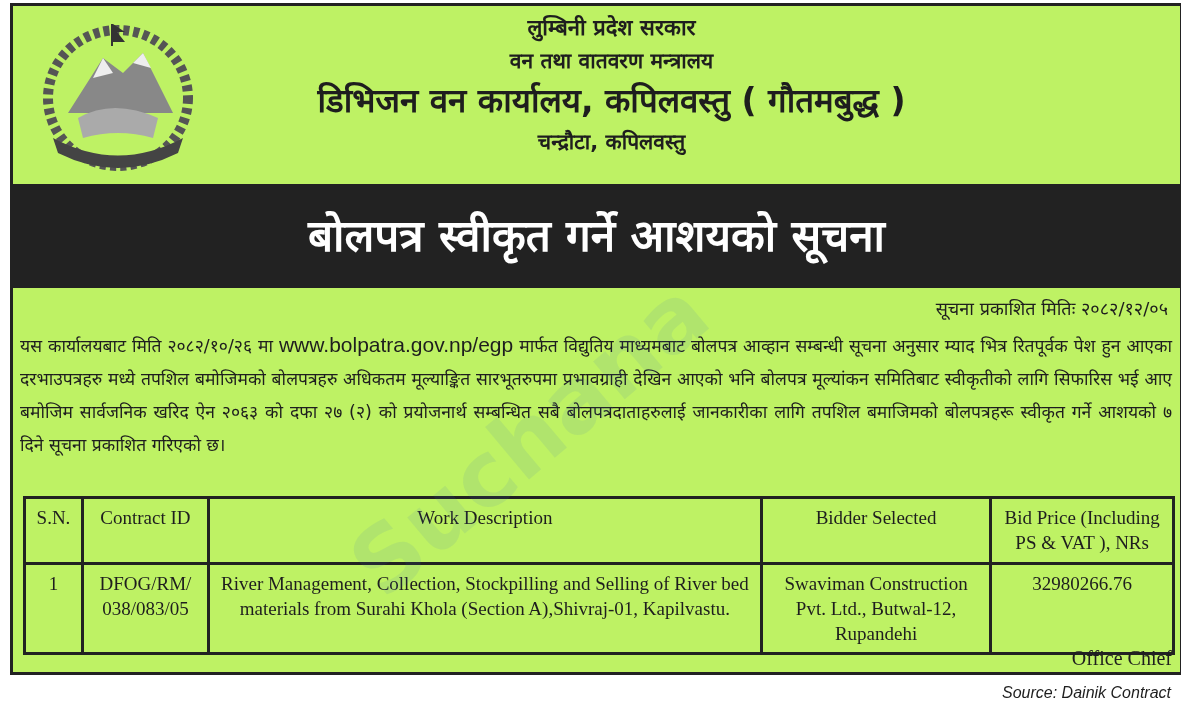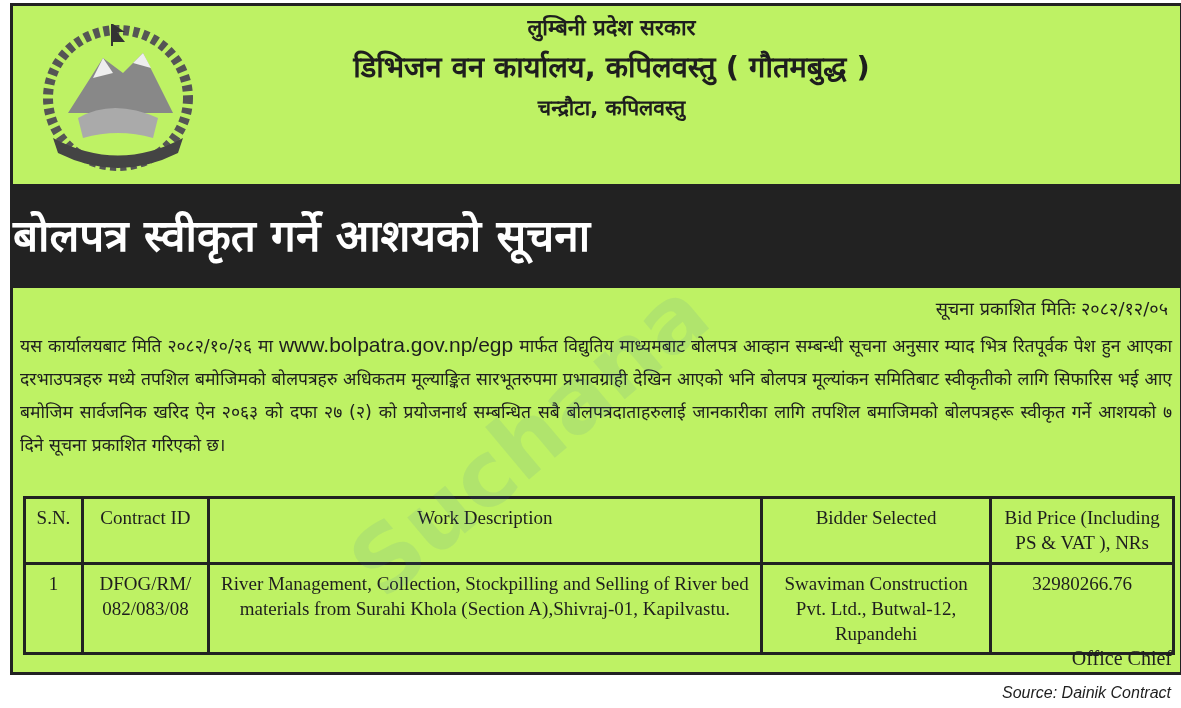--- a/index.html
+++ b/index.html
@@ -8,26 +8,26 @@
 
   .frame {
     position: absolute; left: 10px; top: 3px; width: 1173px; height: 672px;
     border: 3px solid #222222; background: #bef264;
   }
   .header { position: absolute; left: 0; top: 0; width: 100%; height: 178px; }
   .emblem { position: absolute; left: 20px; top: 12px; width: 170px; height: 160px; }
   .header-lines { position: absolute; left: 200px; right: 170px; top: 0; text-align: center; }
   .hl1 { font-size: 22px; font-weight: bold; margin-top: 6px; line-height: 32px; font-family: "DejaVu Sans", sans-serif; }
   .hl2 { font-size: 21px; font-weight: bold; line-height: 34px; font-family: "DejaVu Sans", sans-serif; }
-  .hl3 { font-size: 29px; font-weight: bold; line-height: 46px; font-family: "DejaVu Sans", sans-serif; }
+  .hl3 { font-size: 33px; font-weight: bold; line-height: 46px; font-family: "DejaVu Sans", sans-serif; }
   .hl4 { font-size: 21px; font-weight: bold; line-height: 36px; font-family: "DejaVu Sans", sans-serif; }
 
   .banner {
     position: absolute; left: 0; top: 178px; width: 100%; height: 104px;
-    background: #222222; color: #ffffff; text-align: left;
+    background: #222222; color: #ffffff; text-align: center;
     font-family: "DejaVu Sans", sans-serif; font-weight: bold; font-size: 44px; line-height: 104px;
   }
 
   .pubdate {
     position: absolute; right: 12px; top: 290px; font-size: 18px;
     font-family: "DejaVu Sans", sans-serif;
   }
   .body-text {
     position: absolute; left: 7px; right: 8px; top: 322px;
     font-size: 17.5px; line-height: 33px; text-align: justify;
@@ -75,20 +75,21 @@
       <polygon points="35,95 70,40 90,55 110,35 140,95" fill="#888"></polygon>
       <polygon points="60,60 70,40 80,55" fill="#eee"></polygon>
       <polygon points="100,45 110,35 118,50" fill="#eee"></polygon>
       <path d="M45,100 Q80,80 125,100 L120,120 Q85,110 50,120 Z" fill="#aaa"></path>
       <path d="M20,120 Q85,155 150,120 L145,135 Q85,165 25,135 Z" fill="#444"></path>
       <rect x="78" y="6" width="2" height="22" fill="#333"></rect>
       <polygon points="80,6 92,14 84,14 92,24 80,24" fill="#333"></polygon>
     </svg>
     <div class="header-lines">
       <div class="hl1">लुम्बिनी प्रदेश सरकार</div>
+      <div class="hl2">वन तथा वातवरण मन्त्रालय</div>
       <div class="hl3">डिभिजन वन कार्यालय, कपिलवस्तु ( गौतमबुद्ध )</div>
       <div class="hl4">चन्द्रौटा, कपिलवस्तु</div>
     </div>
   </div>
 
   <div class="banner">बोलपत्र स्वीकृत गर्ने आशयको सूचना</div>
 
   <div class="pubdate">सूचना प्रकाशित मितिः २०८२/१२/०५</div>
 
   <div class="body-text"><span>यस कार्यालयबाट मिति २०८२/१०/२६ मा </span><span class="url">www.bolpatra.gov.np/egp</span><span> मार्फत विद्युतिय माध्यमबाट बोलपत्र आव्हान सम्बन्धी सूचना अनुसार म्याद भित्र रितपूर्वक पेश हुन आएका दरभाउपत्रहरु मध्ये तपशिल बमोजिमको बोलपत्रहरु अधिकतम मूल्याङ्कित सारभूतरुपमा प्रभावग्राही देखिन आएको भनि बोलपत्र मूल्यांकन समितिबाट स्वीकृतीको लागि सिफारिस भई आए बमोजिम सार्वजनिक खरिद ऐन २०६३ को दफा २७ (२) को प्रयोजनार्थ सम्बन्धित सबै बोलपत्रदाताहरुलाई जानकारीका लागि तपशिल बमाजिमको बोलपत्रहरू स्वीकृत गर्ने आशयको ७ दिने सूचना प्रकाशित गरिएको छ।</span></div>
@@ -100,21 +101,21 @@
         <th class="c-sn">S.N.</th>
         <th class="c-id">Contract ID</th>
         <th class="c-desc">Work Description</th>
         <th class="c-bid">Bidder Selected</th>
         <th class="c-price">Bid Price (Including PS &amp; VAT ), NRs</th>
       </tr>
     </thead>
     <tbody>
       <tr>
         <td>1</td>
-        <td>DFOG/RM/ 082/083/08</td>
+        <td>DFOG/RM/ 038/083/05</td>
         <td>River Management, Collection, Stockpilling and Selling of River bed materials from Surahi Khola (Section A),Shivraj-01, Kapilvastu.</td>
         <td>Swaviman Construction Pvt. Ltd., Butwal-12, Rupandehi</td>
         <td>32980266.76</td>
       </tr>
     </tbody>
   </table>
 
   <div class="office-chief">Office Chief</div>
   <div class="watermark">Suchana</div>
 </div>

